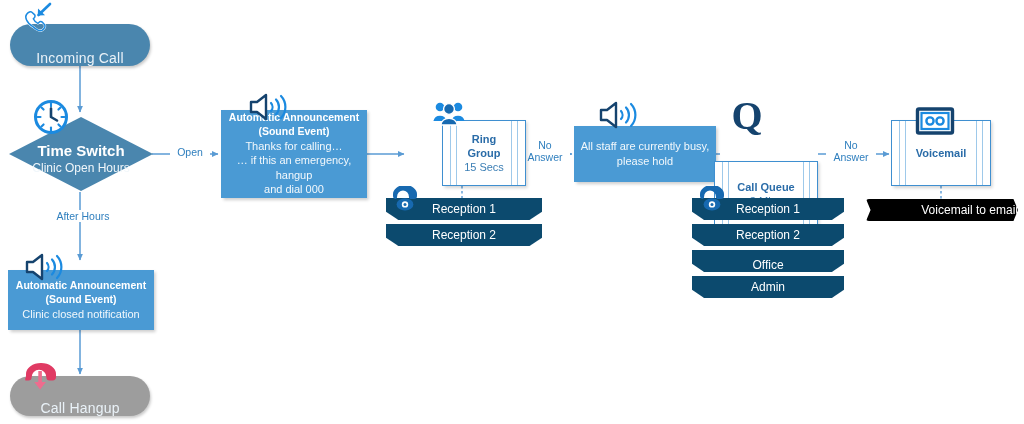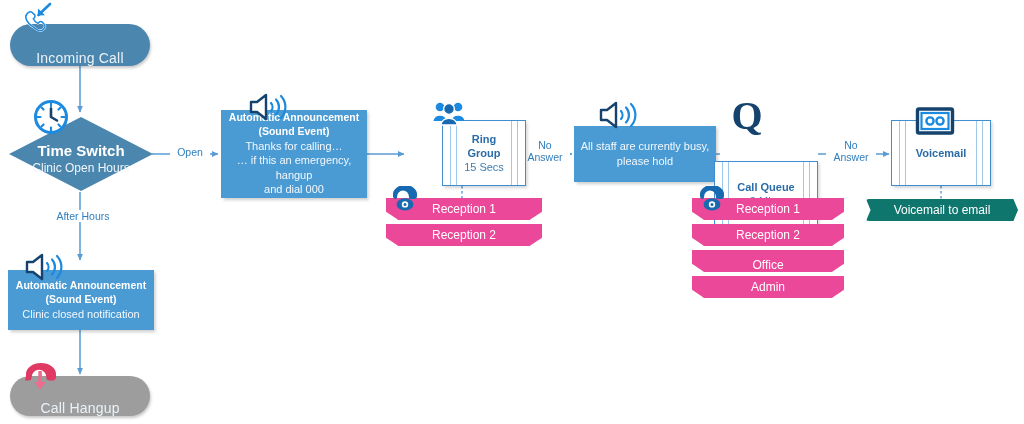--- a/index.html
+++ b/index.html
@@ -53,29 +53,30 @@
   .pp .ppl{
     position:absolute;left:16px;right:16px;top:0;bottom:0;
     display:flex;flex-direction:column;align-items:center;justify-content:center;
     text-align:center;line-height:1.3;
   }
   .pp .ppl .a{font-size:11px;font-weight:bold;color:#2a6ca8;}
   .pp .ppl .b{font-size:11px;color:#3c7fb5;}
 
   
   .chip{
-    background:#ec4899;
+    background:#0c4a6e;
     display:flex;align-items:center;justify-content:center;
     font-size:12px;color:#ffffff;
     clip-path:polygon(0 0,100% 0,100% 62%,92% 100%,8% 100%,0 62%);
     box-shadow:1px 2px 3px rgba(0,0,0,.2);
   }
   .chip.bright{
-    background:#0f766e;
+    background:#000000;
     clip-path:polygon(0 0,97% 0,100% 50%,97% 100%,0 100%,3% 50%);
+    justify-content:flex-end;
   }
 
   
   svg#wires{position:absolute;left:0;top:0;width:1024px;height:424px;overflow:visible;}
   .edgelabel{
     position:absolute;font-size:10.5px;color:#2f7fbe;
     text-align:center;line-height:1.15;white-space:pre-line;
     background:#ffffff;padding:0 2px;
   }
 

